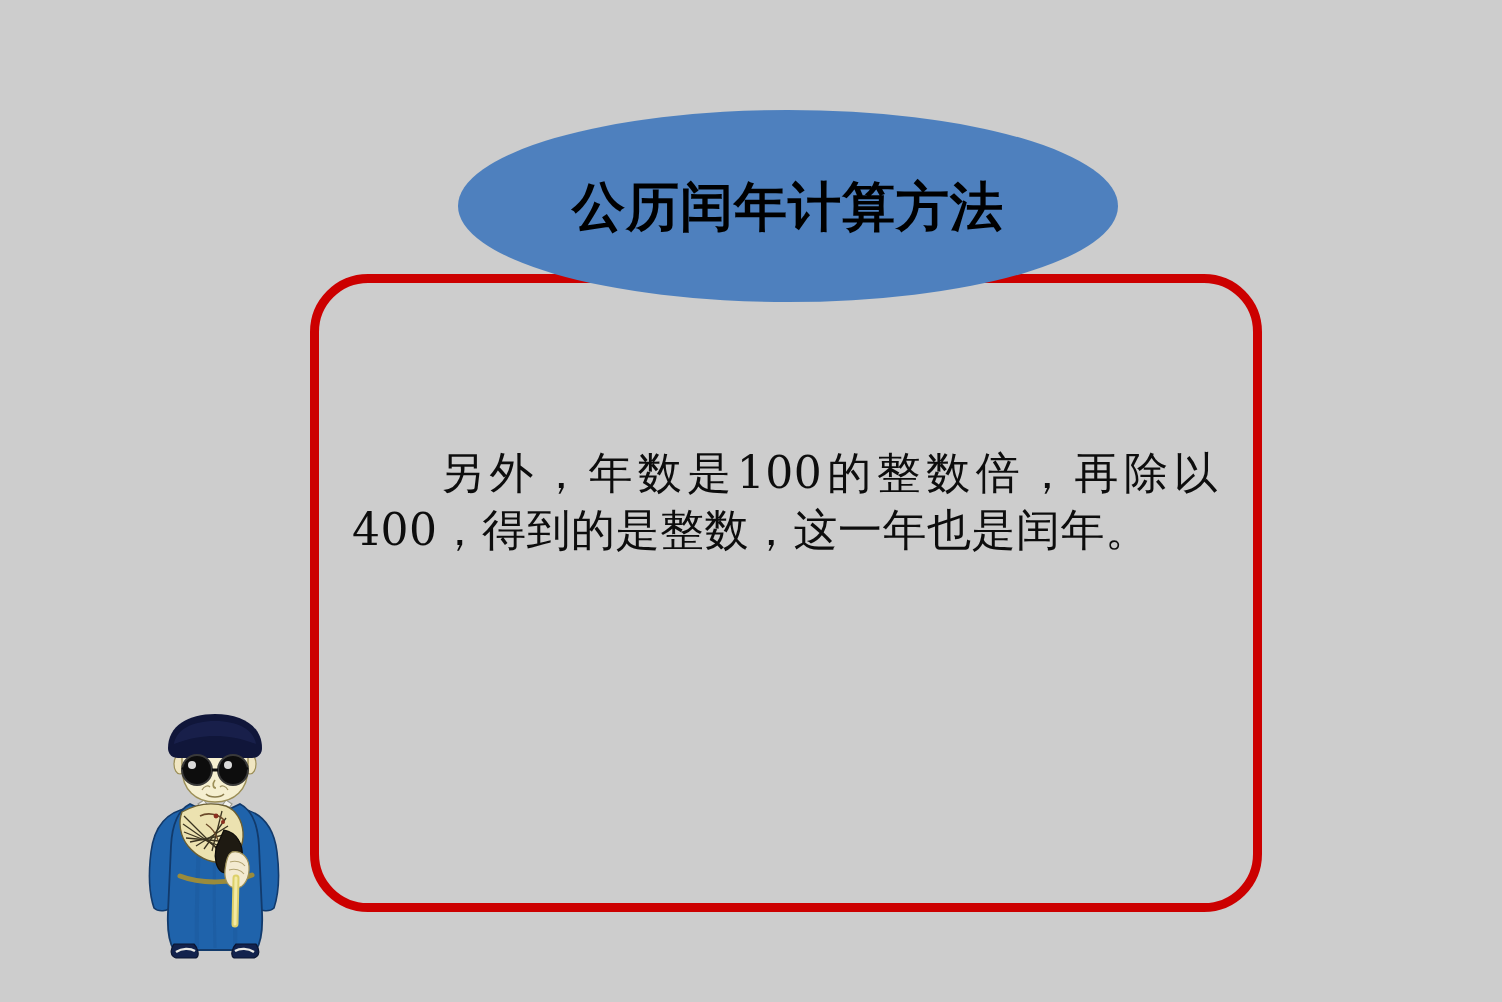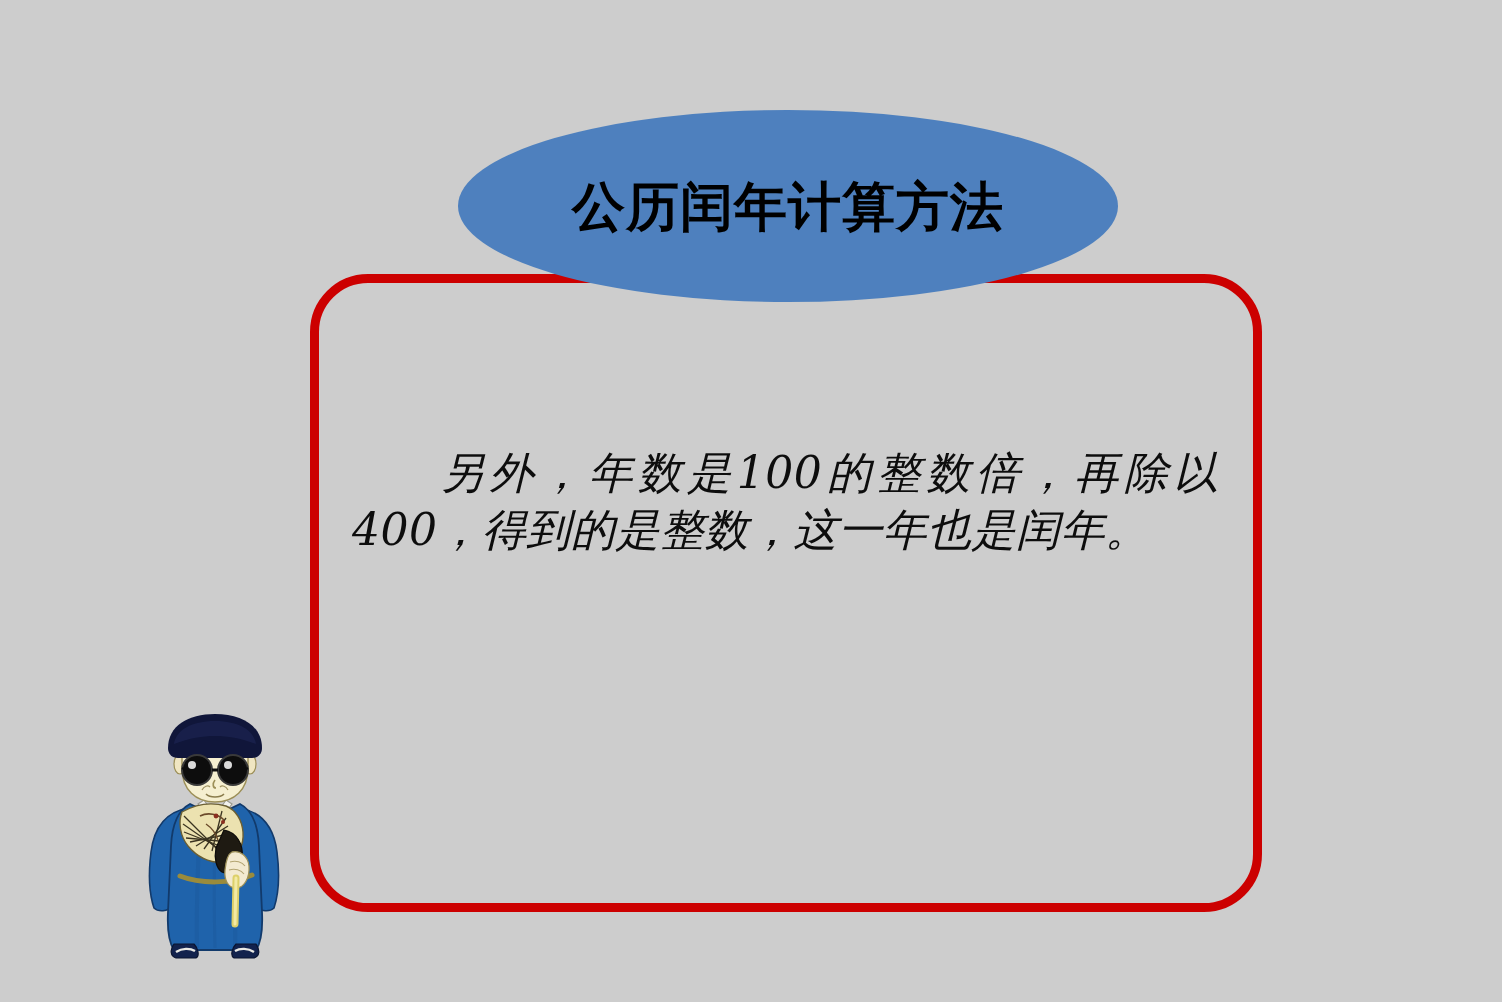--- a/index.html
+++ b/index.html
@@ -81,21 +81,20 @@
     letter-spacing: 0.5px;
   }
   .body-text p {
     margin: 0 0 52px 0;
     text-indent: 2em;
     text-align: justify;
     text-justify: inter-character;
   }
   .body-text p:last-child {
     margin-bottom: 12px;
-    font-style: italic;
   }
 
   
   .figure {
     position: absolute;
     left: 140px;
     top: 712px;
     width: 150px;
     height: 248px;
     z-index: 2;

